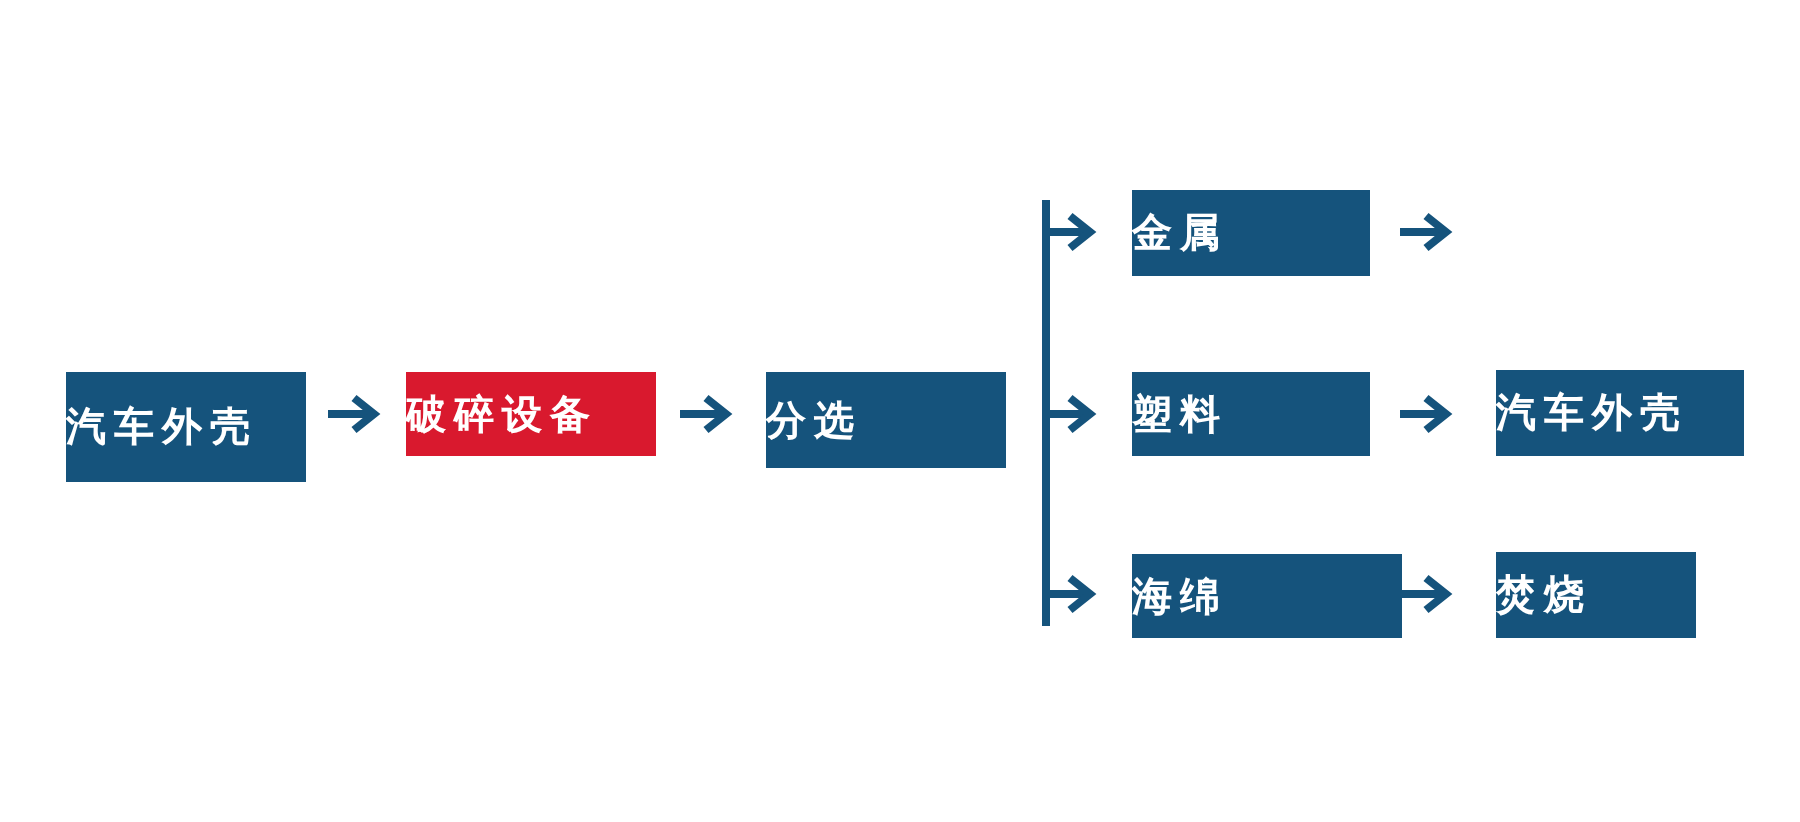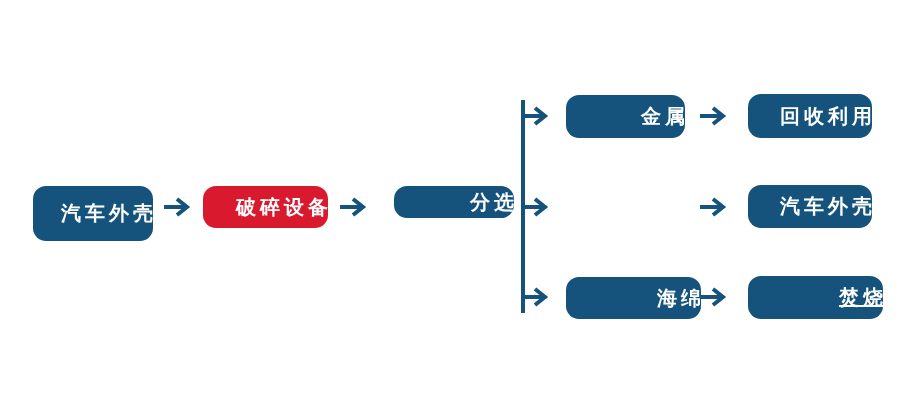--- a/index.html
+++ b/index.html
@@ -18,29 +18,28 @@
     position:relative;
     width:900px;
     height:411px;
     background:var(--bg);
     overflow:hidden;
   }
   .node{
     position:absolute;
     display:flex;
     align-items:center;
-    justify-content:flex-end;
+    justify-content:flex-start;
     background:var(--node-blue);
     color:var(--text-white);
     font-size:20px;
     font-weight:bold;
     box-sizing:border-box;
-    border-radius:13px;
   }
-  .node.red{ background:var(--node-red);padding-left:32px; }
+  .node.red{ background:var(--node-red); }
   .node .label{
     letter-spacing:0.2em;
     margin-right:-0.2em;
     white-space:nowrap;
   }
   .arrow{
     position:absolute;
     width:28px;
     height:20px;
   }
@@ -79,21 +78,21 @@
     <span class="label">破碎设备</span>
   </div>
 
   <div class="arrow" style="left:340px;top:197px;">
     <svg viewBox="0 0 28 20">
         <line x1="0" y1="10" x2="21" y2="10"></line>
         <path d="M13 2 L23 10 L13 18"></path>
       </svg>
   </div>
 
-  <div class="node" style="left:394px;top:186px;width:120px;height:32px;">
+  <div class="node" style="left:383px;top:186px;width:120px;height:48px;">
     <span class="label">分选</span>
   </div>
 
   <div class="vline"></div>
 
   <div class="arrow" style="left:522px;top:106px;">
     <svg viewBox="0 0 28 20">
         <line x1="0" y1="10" x2="21" y2="10"></line>
         <path d="M13 2 L23 10 L13 18"></path>
       </svg>
@@ -103,31 +102,31 @@
     <span class="label">金属</span>
   </div>
 
   <div class="arrow" style="left:700px;top:106px;">
     <svg viewBox="0 0 28 20">
         <line x1="0" y1="10" x2="21" y2="10"></line>
         <path d="M13 2 L23 10 L13 18"></path>
       </svg>
   </div>
 
-  <div class="node" style="left:748px;top:94px;width:124px;height:44px;">
-    <span class="label">回收利用</span>
-  </div>
 
   <div class="arrow" style="left:522px;top:197px;">
     <svg viewBox="0 0 28 20">
         <line x1="0" y1="10" x2="21" y2="10"></line>
         <path d="M13 2 L23 10 L13 18"></path>
       </svg>
   </div>
 
+  <div class="node" style="left:566px;top:186px;width:119px;height:42px;">
+    <span class="label">塑料</span>
+  </div>
 
   <div class="arrow" style="left:700px;top:197px;">
     <svg viewBox="0 0 28 20">
         <line x1="0" y1="10" x2="21" y2="10"></line>
         <path d="M13 2 L23 10 L13 18"></path>
       </svg>
   </div>
 
   <div class="node" style="left:748px;top:185px;width:124px;height:43px;">
     <span class="label">汽车外壳</span>
@@ -144,17 +143,17 @@
     <span class="label">海绵</span>
   </div>
 
   <div class="arrow" style="left:700px;top:287px;">
     <svg viewBox="0 0 28 20">
         <line x1="0" y1="10" x2="21" y2="10"></line>
         <path d="M13 2 L23 10 L13 18"></path>
       </svg>
   </div>
 
-  <div class="node" style="left:748px;top:276px;width:135px;height:43px;text-decoration:underline;">
+  <div class="node" style="left:748px;top:276px;width:100px;height:43px;">
     <span class="label">焚烧</span>
   </div>
 
 </div>
 
 </body></html>

